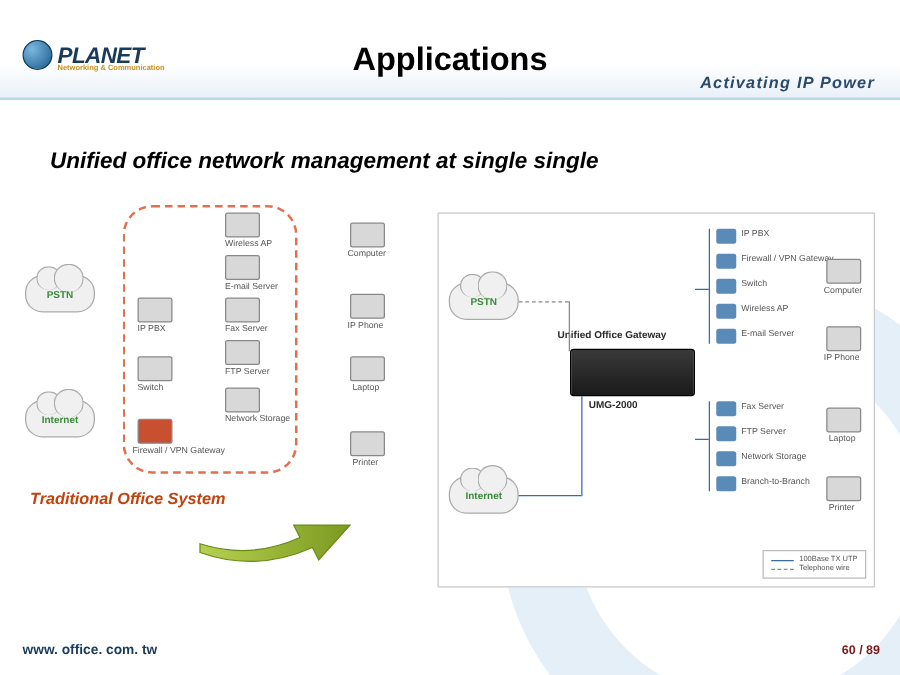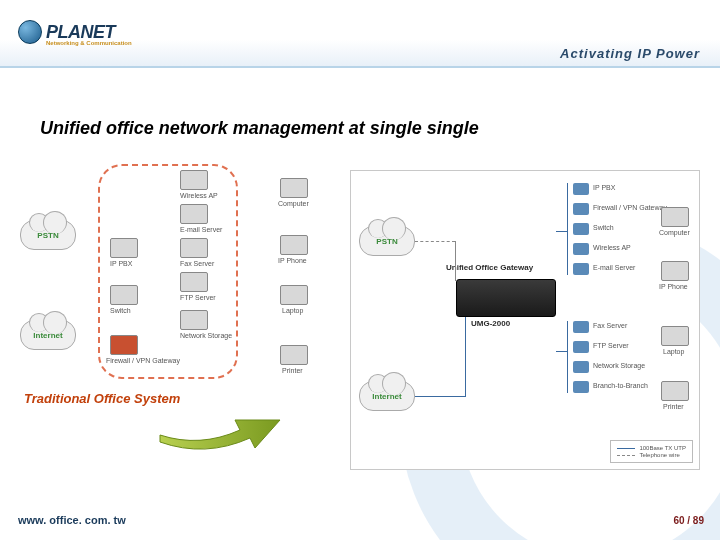--- a/index.html
+++ b/index.html
@@ -1,17 +1,17 @@
 <!DOCTYPE html>
 <html><head>
 <meta charset="utf-8">
 <style>
 * { margin: 0; padding: 0; box-sizing: border-box; }
 body { width: 720px; height: 540px; font-family: Arial, sans-serif; background: #fff; position: relative; overflow: hidden; }
-.header { height: 68px; position: relative; background: linear-gradient(to bottom, #fff 0%, #fff 60%, #e8f0f8 100%); border-bottom: 2px solid #b8d4e8; }
+.header { height: 68px; position: relative; background: linear-gradient(to bottom, #fff 0%, #fff 60%, #e8f0f8 100%); border-bottom: 2px solid #b8d4e8; margin-top: 12px; }
 .logo { position: absolute; left: 18px; top: 20px; display: flex; align-items: center; gap: 4px; }
 .logo-globe { width: 24px; height: 24px; border-radius: 50%; background: radial-gradient(circle at 30% 30%, #7ab8e0, #1a5a8a); border: 1px solid #0a3a5a; }
 .logo-text { font-weight: bold; font-style: italic; font-size: 18px; color: #1a3a5a; letter-spacing: -0.5px; }
 .logo-sub { position: absolute; left: 46px; top: 40px; font-size: 6px; color: #c89020; font-weight: bold; }
 .title { position: absolute; left: 50%; top: 20px; transform: translateX(-50%); font-size: 26px; font-weight: bold; color: #000; }
 .tagline { position: absolute; right: 20px; top: 46px; font-size: 13px; color: #2a4a6a; font-weight: bold; font-style: italic; letter-spacing: 1px; }
 .subtitle { position: absolute; left: 40px; top: 118px; font-size: 18px; font-style: italic; font-weight: bold; color: #000; }
 .bg-swoosh { position: absolute; right: -80px; bottom: -80px; width: 400px; height: 400px; border-radius: 50%; border: 60px solid rgba(180, 210, 235, 0.35); pointer-events: none; }
 .footer-url { position: absolute; left: 18px; bottom: 14px; font-size: 11px; color: #1a3a5a; font-weight: bold; }
 .page-num { position: absolute; right: 16px; bottom: 14px; font-size: 10px; color: #7a1a1a; font-weight: bold; }
@@ -52,20 +52,21 @@
 <body>
 
 <div class="bg-swoosh"></div>
 
 <div class="header">
   <div class="logo">
     <div class="logo-globe"></div>
     <div class="logo-text">PLANET</div>
   </div>
   <div class="logo-sub">Networking &amp; Communication</div>
+  <div class="title">Applications</div>
   <div class="tagline">Activating IP Power</div>
 </div>
 
 <div class="subtitle">Unified office network management at single single</div>
 
 <div class="diag-left">
   <div class="cloud" style="left:0; top:60px;">
       <span>PSTN</span>
     </div>
   <div class="cloud" style="left:0; top:160px;">

